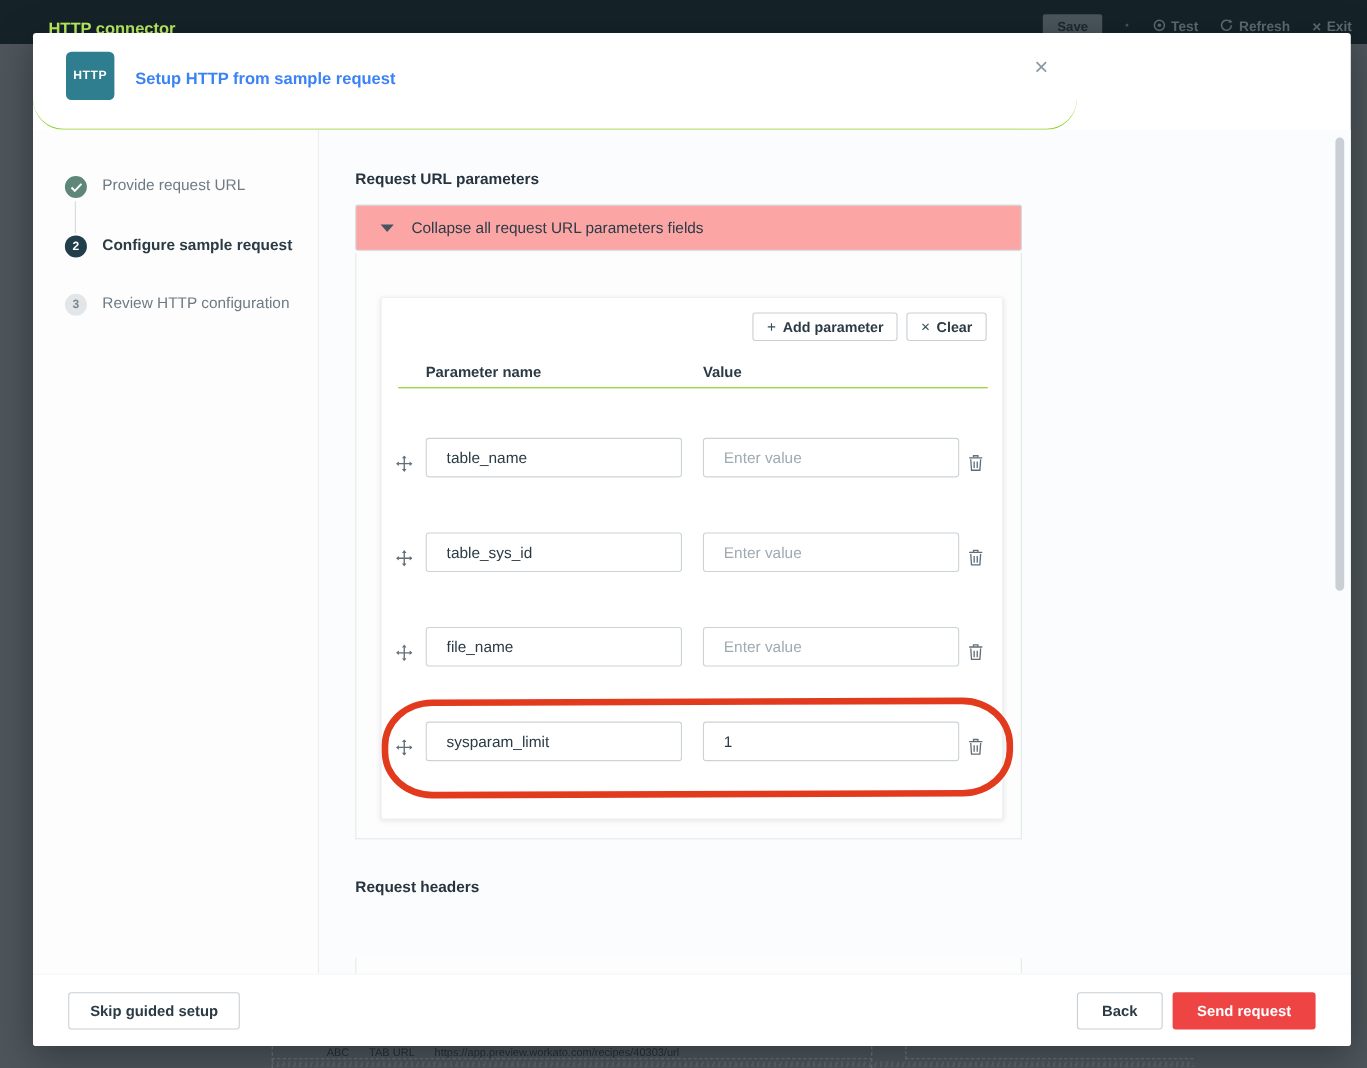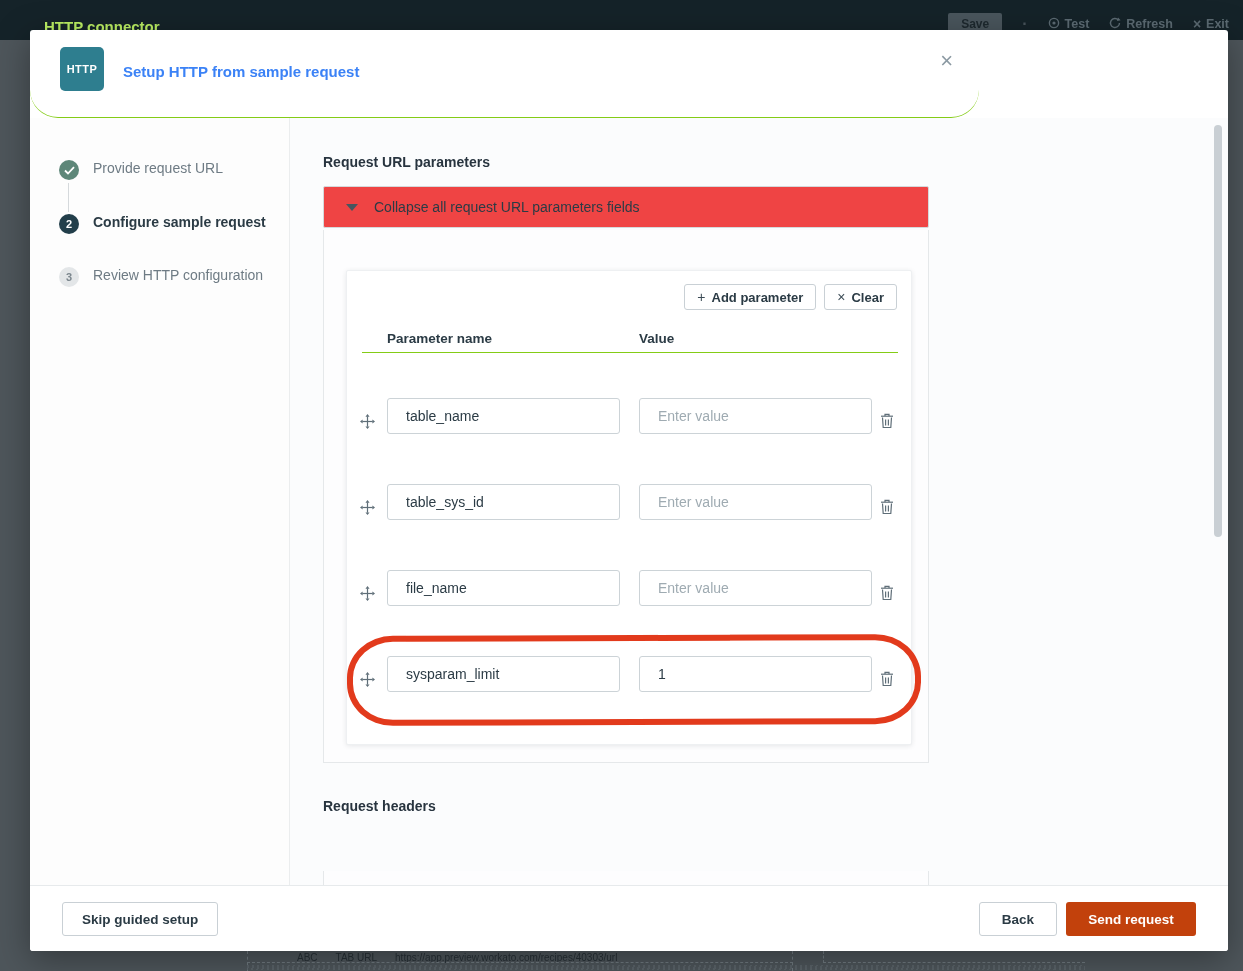--- a/index.html
+++ b/index.html
@@ -89,21 +89,21 @@
   .step-line { position:absolute; left:38px; top:65px; width:1px; height:29px;
     background:#d5d9dc; }
 
   
   .main { position:absolute; left:260px; top:0; width:938px; height:767px;
     background:#fbfcfd; overflow:hidden; }
   .section-heading { position:absolute; left:33px; font-size:14px;
     font-weight:bold; color:#28343f; }
   .collapse-bar {
     position:absolute; left:33px; width:606px; height:42px;
-    background:#ef4444; border:1px solid #d5d9db; border-radius:2px;
+    background:#fca5a5; border:1px solid #d5d9db; border-radius:2px;
     display:flex; align-items:center; gap:16px; padding-left:22px;
     cursor:pointer;
   }
   .caret { width:0; height:0; border-left:6px solid transparent;
     border-right:6px solid transparent; border-top:7px solid #46565f; }
   .collapse-label { font-size:14px; color:#2b3b45; }
   .panel {
     position:absolute; left:33px; width:606px;
     background:#fdfdfe; border:1px solid #e5e8ea; border-top:none;
   }
@@ -154,21 +154,21 @@
     background:#fff; border-top:1px solid #e7eaec; border-radius:0 0 3px 3px; }
   .footer-btn {
     position:absolute; top:16px; height:34px; border-radius:3px;
     font-size:13.5px; font-weight:bold; font-family:inherit; cursor:pointer;
     display:flex; align-items:center; justify-content:center;
   }
   .skip-btn { left:32px; padding:0 19px; background:#fff;
     border:1px solid #c9d0d5; color:#2b3b45; }
   .back-btn { right:171px; width:78px; background:#fff;
     border:1px solid #c9d0d5; color:#2b3b45; }
-  .send-btn { right:32px; width:130px; background:#c2410c; border:none;
+  .send-btn { right:32px; width:130px; background:#ef4444; border:none;
     color:#fff; cursor:default; }
 </style>
 </head>
 <body>
 
 <div class="topbar">
   <span class="topbar-title">HTTP connector</span>
   <div class="topbar-actions">
     <button class="save-chip">Save</button>
     <span class="dot-sep">·</span>

